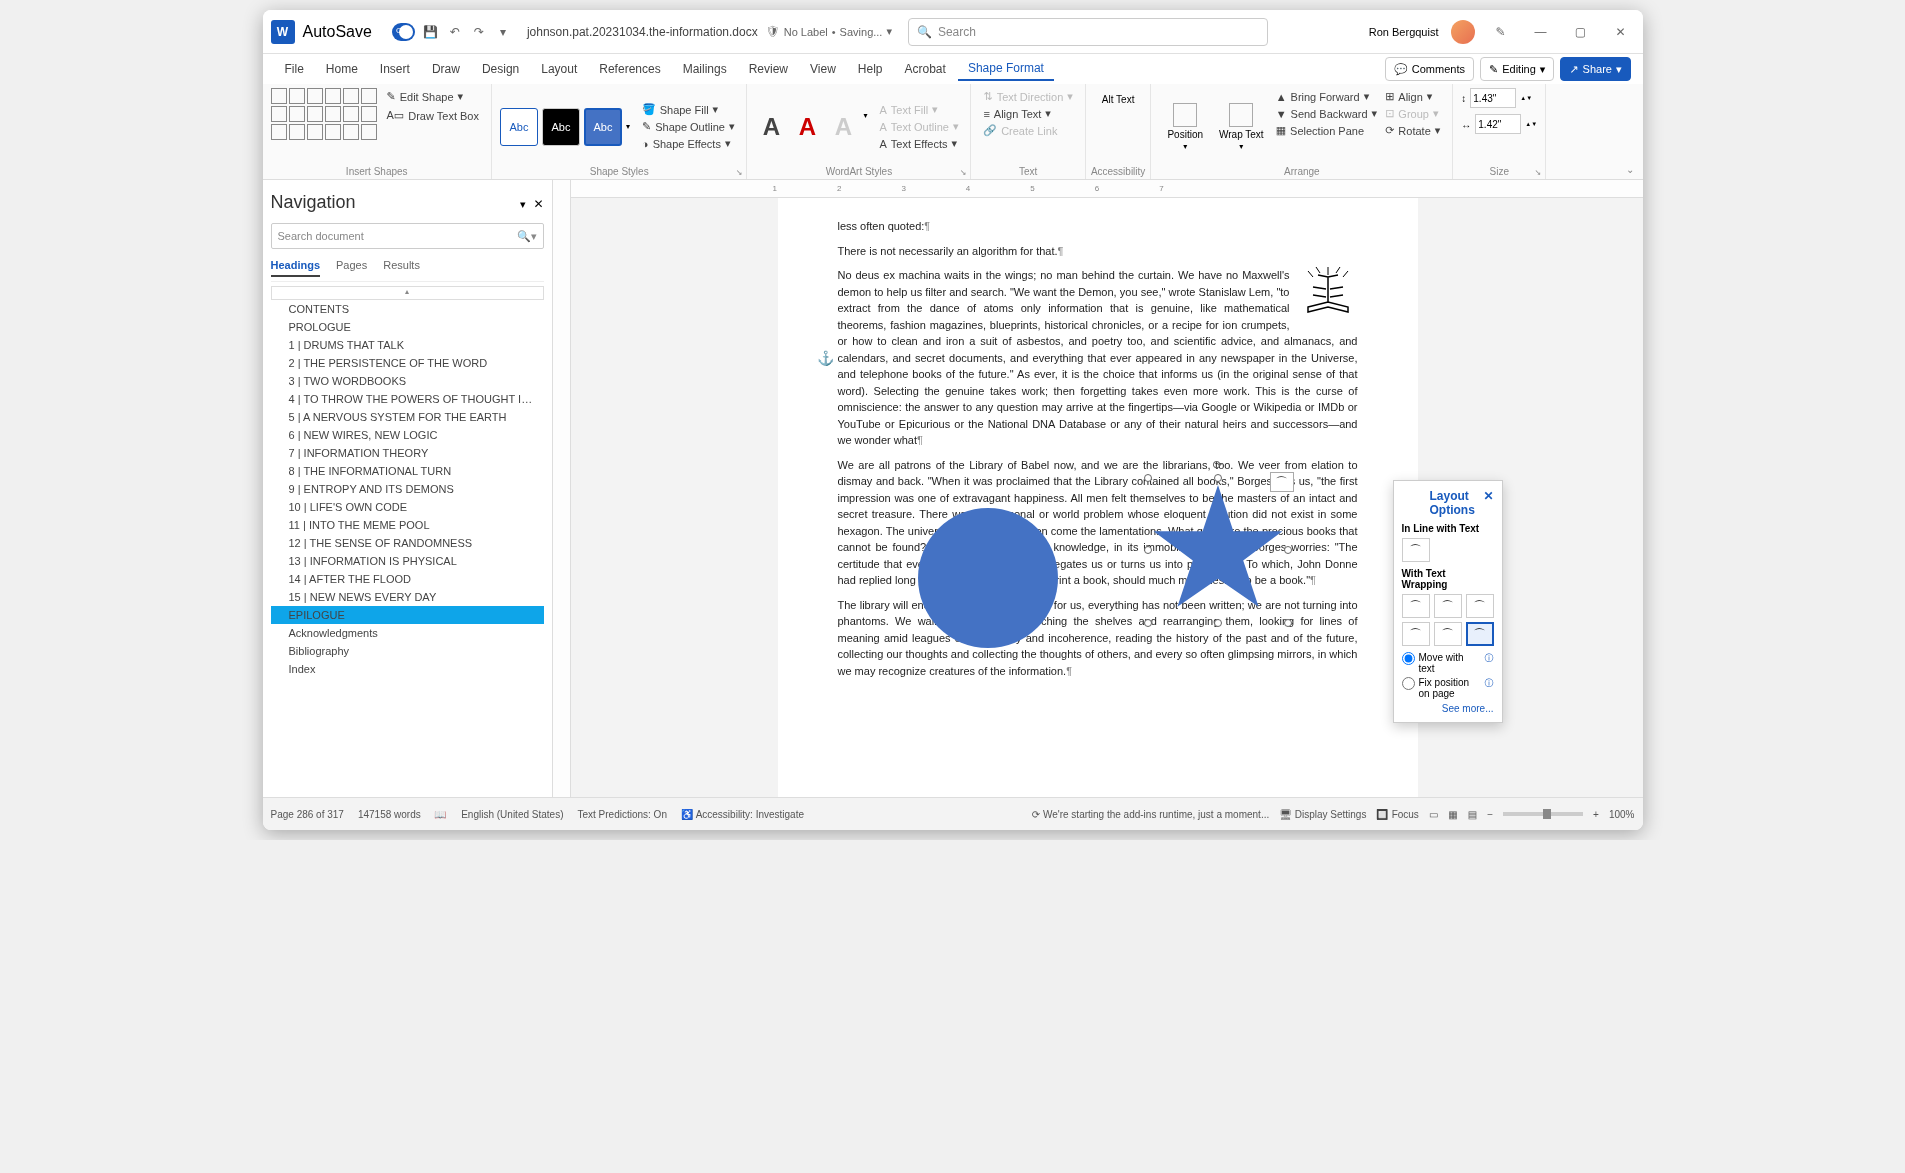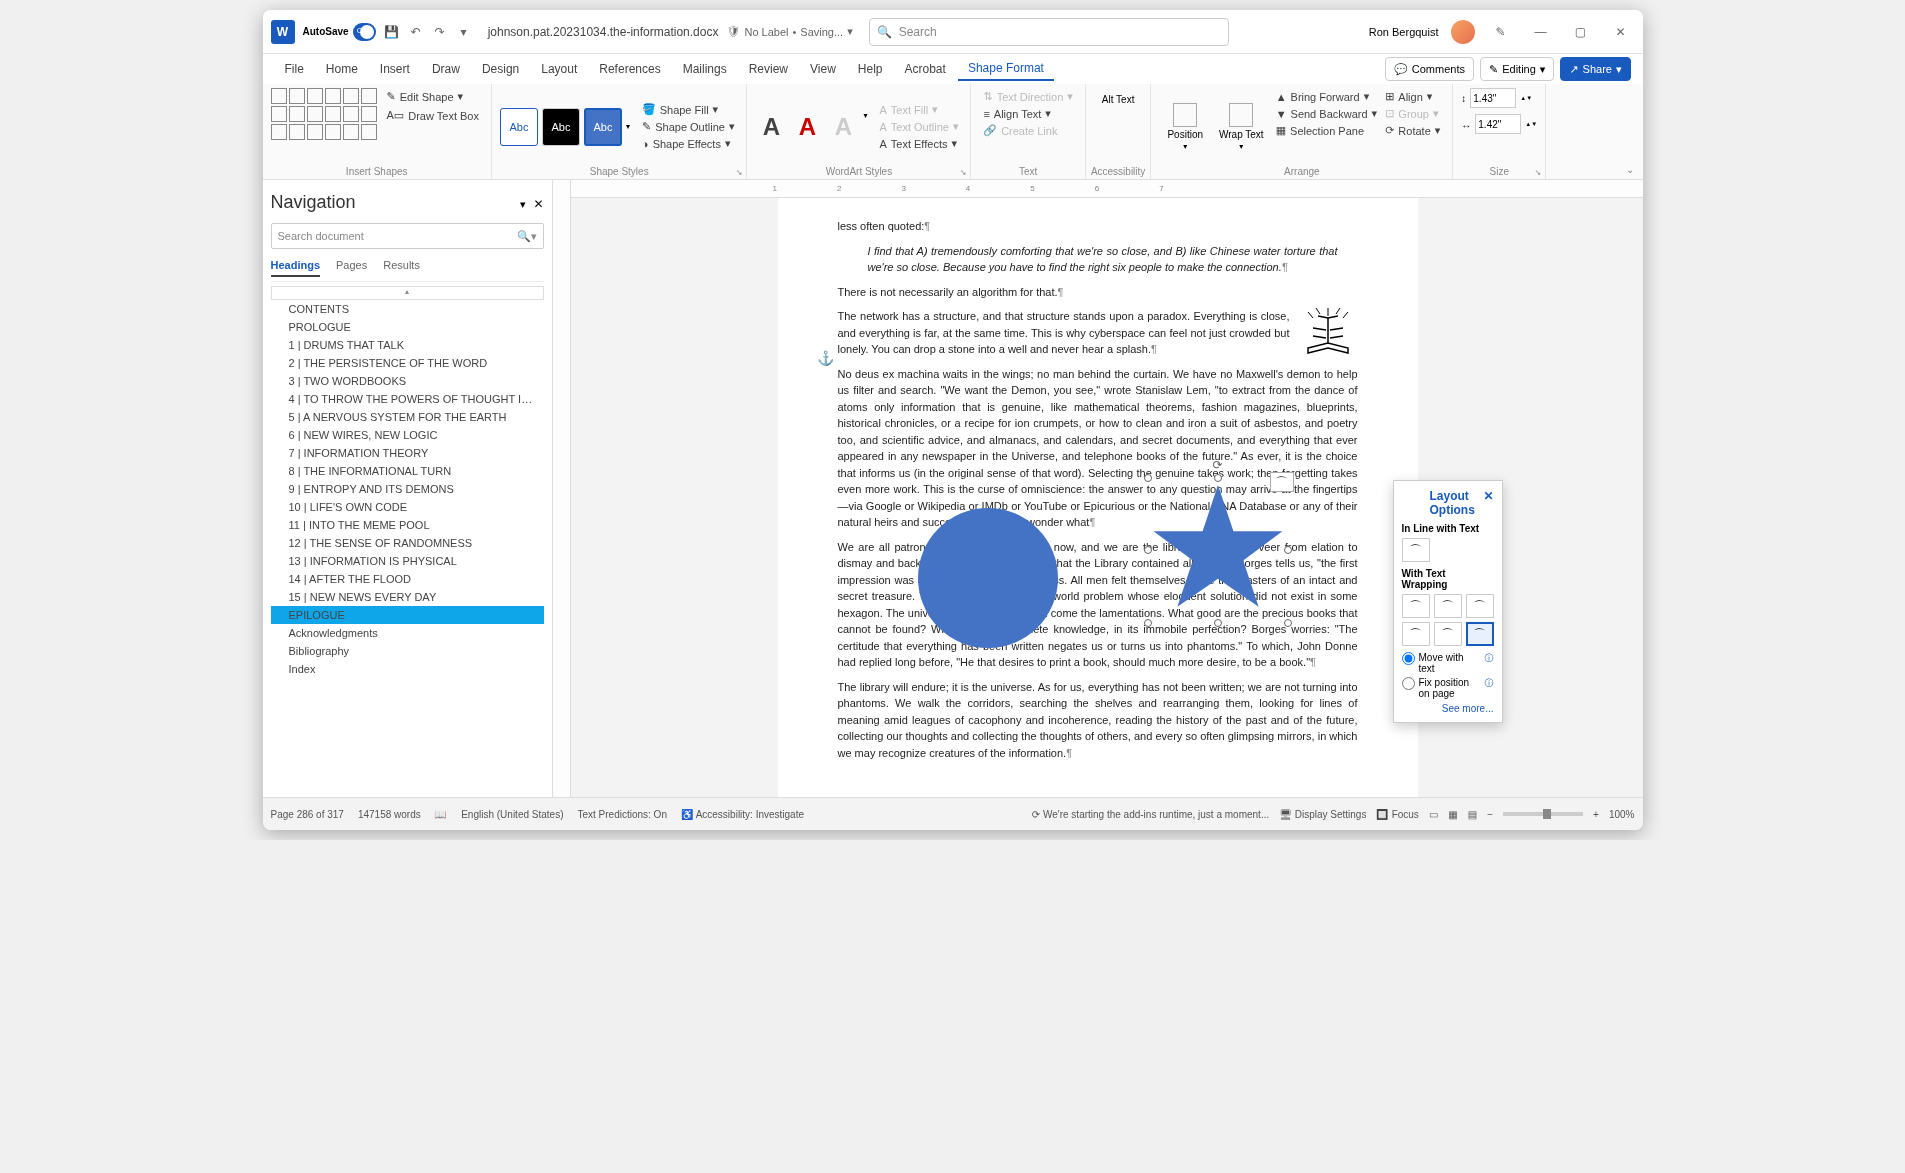--- a/index.html
+++ b/index.html
@@ -2,21 +2,21 @@
 <html><head>
 <meta charset="utf-8">
 <style>
 * { margin: 0; padding: 0; box-sizing: border-box; font-family: "Segoe UI", sans-serif; }
 body { background: #f0f0f0; overflow: hidden; }
 .window { width: 1380px; height: 820px; background: #fff; border-radius: 8px; margin: 10px auto; box-shadow: 0 4px 20px rgba(0,0,0,0.3); display: flex; flex-direction: column; overflow: hidden; position: relative; }
 
 
 .titlebar { height: 44px; display: flex; align-items: center; padding: 0 8px; background: #fff; border-bottom: 1px solid #e0e0e0; }
 .titlebar .word-icon { width: 24px; height: 24px; background: #185abd; border-radius: 3px; color: #fff; display: flex; align-items: center; justify-content: center; font-size: 12px; font-weight: bold; margin-right: 8px; }
-.titlebar .autosave { font-size: 10px; margin-right: 4px; font-weight: bold; }
+.titlebar .autosave { font-size: 16px; margin-right: 20px; }
 .titlebar .toggle { width: 23px; height: 18px; background: #185abd; border-radius: 9px; position: relative; margin-right: 8px; }
 .titlebar .toggle::after { content: ""; position: absolute; right: 2px; top: 2px; width: 14px; height: 14px; background: #fff; border-radius: 50%; }
 .titlebar .toggle-label { color: #fff; font-size: 8px; position: absolute; left: 4px; top: 3px; }
 .qat { display: flex; gap: 8px; margin-right: 16px; }
 .qat-btn { width: 16px; height: 16px; display: flex; align-items: center; justify-content: center; color: #666; font-size: 12px; }
 .doc-title { font-size: 12px; color: #444; margin-right: 8px; }
 .no-label { font-size: 11px; color: #666; display: flex; align-items: center; gap: 4px; }
 .search-box { flex: 0 0 360px; height: 28px; border: 1px solid #ccc; border-radius: 4px; margin: 0 16px; display: flex; align-items: center; padding: 0 8px; color: #888; font-size: 12px; gap: 6px; }
 .titlebar .right { margin-left: auto; display: flex; align-items: center; gap: 12px; }
 .user-name { font-size: 11px; }
@@ -339,33 +339,31 @@
           <span>2</span>
           <span>3</span>
           <span>4</span>
           <span>5</span>
           <span>6</span>
           <span>7</span>
         </div>
       <div class="page">
         <span class="anchor">⚓</span>
         <p class="para-mark">less often quoted:</p>
-        <p class="quote para-mark">I find that A) tremendously comforting that we're so close, and B) like Chinese water torture that we're so close. Because you have to find the right six people to make the connection.</p>
         <p class="para-mark">There is not necessarily an algorithm for that.</p>
         <svg class="book-icon" viewBox="0 0 60 50">
             <path d="M10 40 L30 35 L50 40 L50 45 L30 40 L10 45 Z M30 35 L30 10 M20 8 L30 10 L40 8 M15 20 L28 22 M32 22 L45 20 M15 28 L28 30 M32 30 L45 28" stroke="#000" fill="none" stroke-width="1.5"></path>
             <g stroke="#000">
               <line x1="30" y1="8" x2="30" y2="0"></line>
               <line x1="22" y1="6" x2="18" y2="0"></line>
               <line x1="38" y1="6" x2="42" y2="0"></line>
               <line x1="15" y1="10" x2="10" y2="4"></line>
               <line x1="45" y1="10" x2="50" y2="4"></line>
             </g>
           </svg>
-        <p class="para-mark">The network has a structure, and that structure stands upon a paradox. Everything is close, and everything is far, at the same time. This is why cyberspace can feel not just crowded but lonely. You can drop a stone into a well and never hear a splash.</p>
         <p class="para-mark">No deus ex machina waits in the wings; no man behind the curtain. We have no Maxwell's demon to help us filter and search. "We want the Demon, you see," wrote Stanislaw Lem, "to extract from the dance of atoms only information that is genuine, like mathematical theorems, fashion magazines, blueprints, historical chronicles, or a recipe for ion crumpets, or how to clean and iron a suit of asbestos, and poetry too, and scientific advice, and almanacs, and calendars, and secret documents, and everything that ever appeared in any newspaper in the Universe, and telephone books of the future." As ever, it is the choice that informs us (in the original sense of that word). Selecting the genuine takes work; then forgetting takes even more work. This is the curse of omniscience: the answer to any question may arrive at the fingertips—via Google or Wikipedia or IMDb or YouTube or Epicurious or the National DNA Database or any of their natural heirs and successors—and we wonder what</p>
         <p class="para-mark">We are all patrons of the Library of Babel now, and we are the librarians, too. We veer from elation to dismay and back. "When it was proclaimed that the Library contained all books," Borges tells us, "the first impression was one of extravagant happiness. All men felt themselves to be the masters of an intact and secret treasure. There was no personal or world problem whose eloquent solution did not exist in some hexagon. The universe was justified." Then come the lamentations. What good are the precious books that cannot be found? What good is complete knowledge, in its immobile perfection? Borges worries: "The certitude that everything has been written negates us or turns us into phantoms." To which, John Donne had replied long before, "He that desires to print a book, should much more desire, to be a book."</p>
         <p class="para-mark">The library will endure; it is the universe. As for us, everything has not been written; we are not turning into phantoms. We walk the corridors, searching the shelves and rearranging them, looking for lines of meaning amid leagues of cacophony and incoherence, reading the history of the past and of the future, collecting our thoughts and collecting the thoughts of others, and every so often glimpsing mirrors, in which we may recognize creatures of the information.</p>
 
         <div class="circle-shape"></div>
         <div class="star-shape">
           <span class="rotate-h">⟳</span>
           <svg viewBox="0 0 100 100">
               <polygon points="50,5 61,38 96,38 68,59 79,92 50,72 21,92 32,59 4,38 39,38" fill="#4472c4"></polygon>
             </svg>

